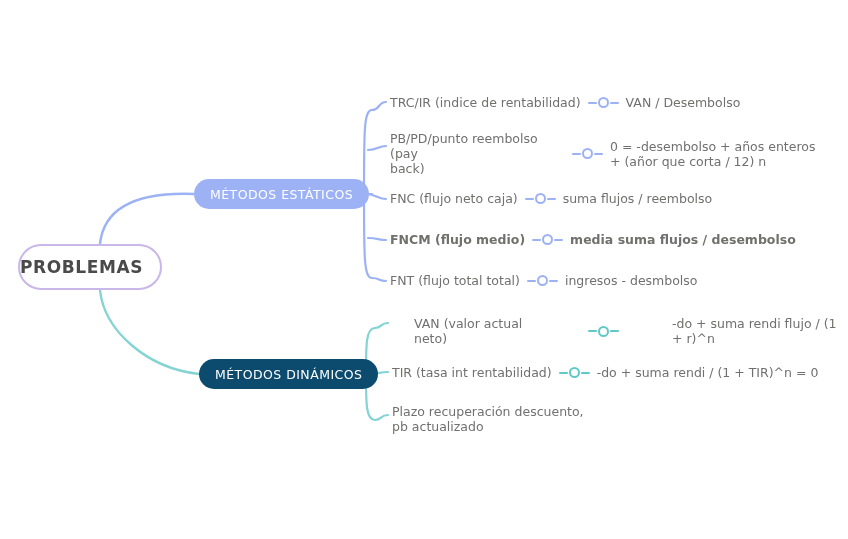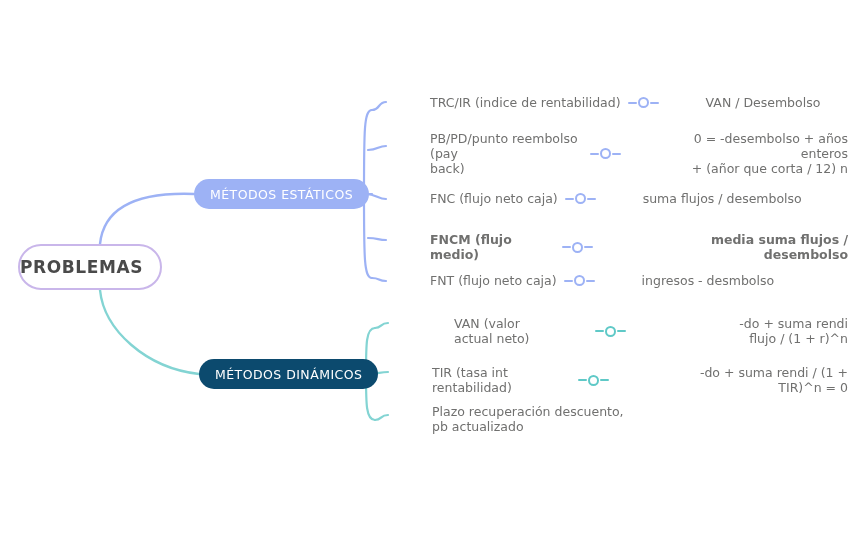--- a/index.html
+++ b/index.html
@@ -79,27 +79,26 @@
     position: absolute;
     display: flex;
     align-items: center;
     white-space: nowrap;
   }
   .leaf-text {
     font-size: 12.5px;
     color: #70706f;
     line-height: 15px;
     white-space: pre-line;
-    margin-left: 40px;
   }
   .leaf-term {
     text-align: left;
   }
   .leaf-def {
-    text-align: right;
+    text-align: left;
   }
 
   
   .connector {
     display: flex;
     align-items: center;
     flex: 0 0 auto;
     margin: 0 7px;
   }
   .connector .dash {
@@ -187,35 +186,35 @@
 + (añor que corta / 12) n</span>
   </div>
 
   <div class="leaf" style="left:390px; top:191px;">
     <span class="leaf-text leaf-term">FNC (flujo neto caja)</span>
     <span class="connector c-blue">
       <span class="dash"></span>
         <span class="ring"></span>
         <span class="dash"></span>
     </span>
-    <span class="leaf-text leaf-def">suma flujos / desembolso</span>
+    <span class="leaf-text leaf-def">suma flujos / reembolso</span>
   </div>
 
   <div class="leaf" style="left:390px; top:232px;font-weight:bold;">
     <span class="leaf-text leaf-term">FNCM (flujo medio)</span>
     <span class="connector c-blue">
       <span class="dash"></span>
         <span class="ring"></span>
         <span class="dash"></span>
     </span>
     <span class="leaf-text leaf-def">media suma flujos / desembolso</span>
   </div>
 
   <div class="leaf" style="left:390px; top:273px;">
-    <span class="leaf-text leaf-term">FNT (flujo neto caja)</span>
+    <span class="leaf-text leaf-term">FNT (flujo total total)</span>
     <span class="connector c-blue">
       <span class="dash"></span>
         <span class="ring"></span>
         <span class="dash"></span>
     </span>
     <span class="leaf-text leaf-def">ingresos - desmbolso</span>
   </div>
 
   <div class="leaf" style="left:414px; top:316px;gap:46px;">
     <span class="leaf-text leaf-term">VAN (valor actual neto)</span>

